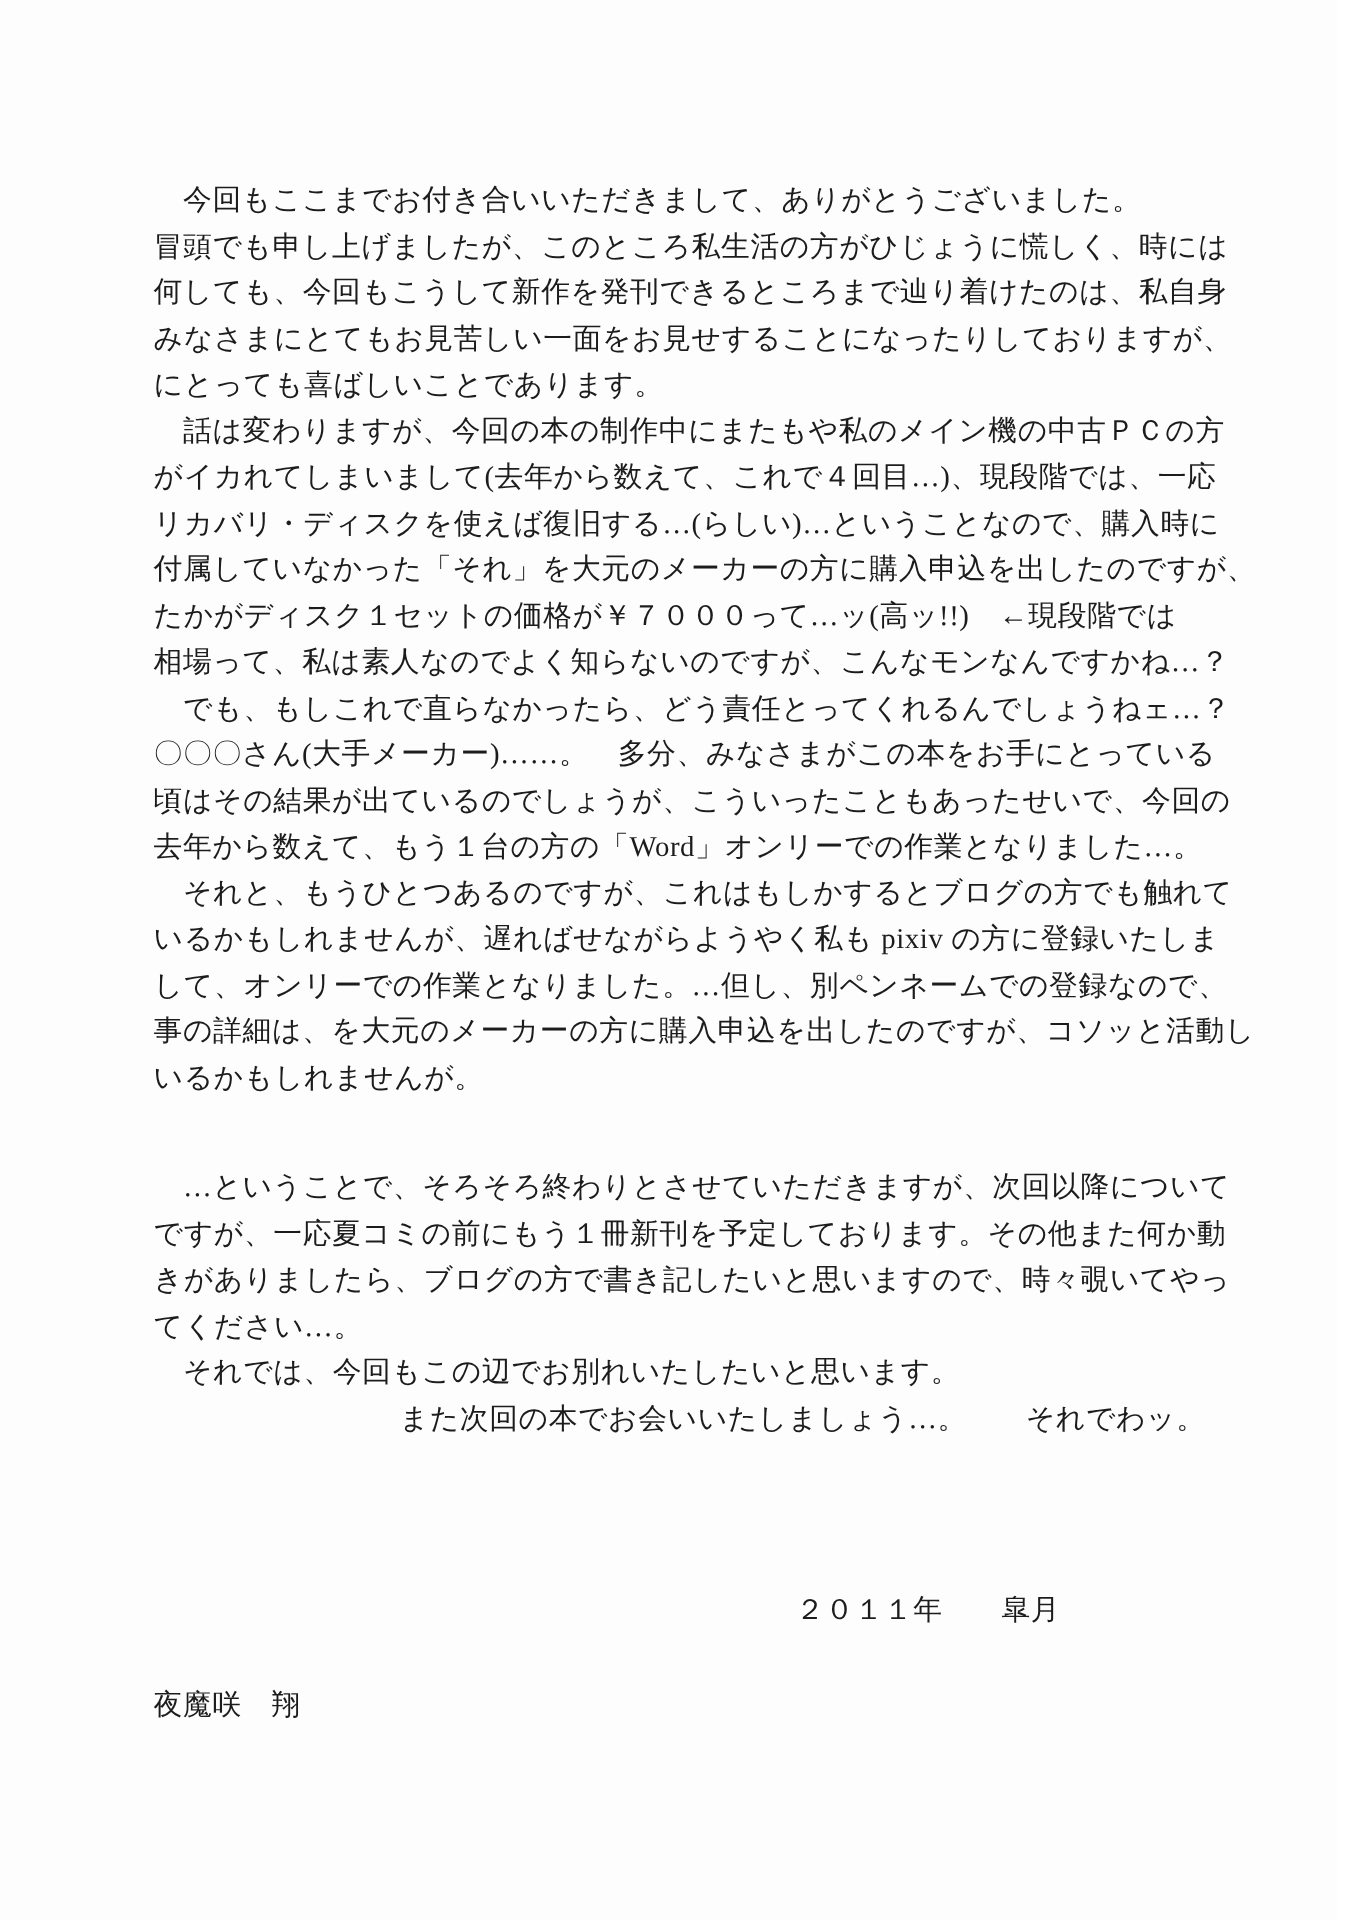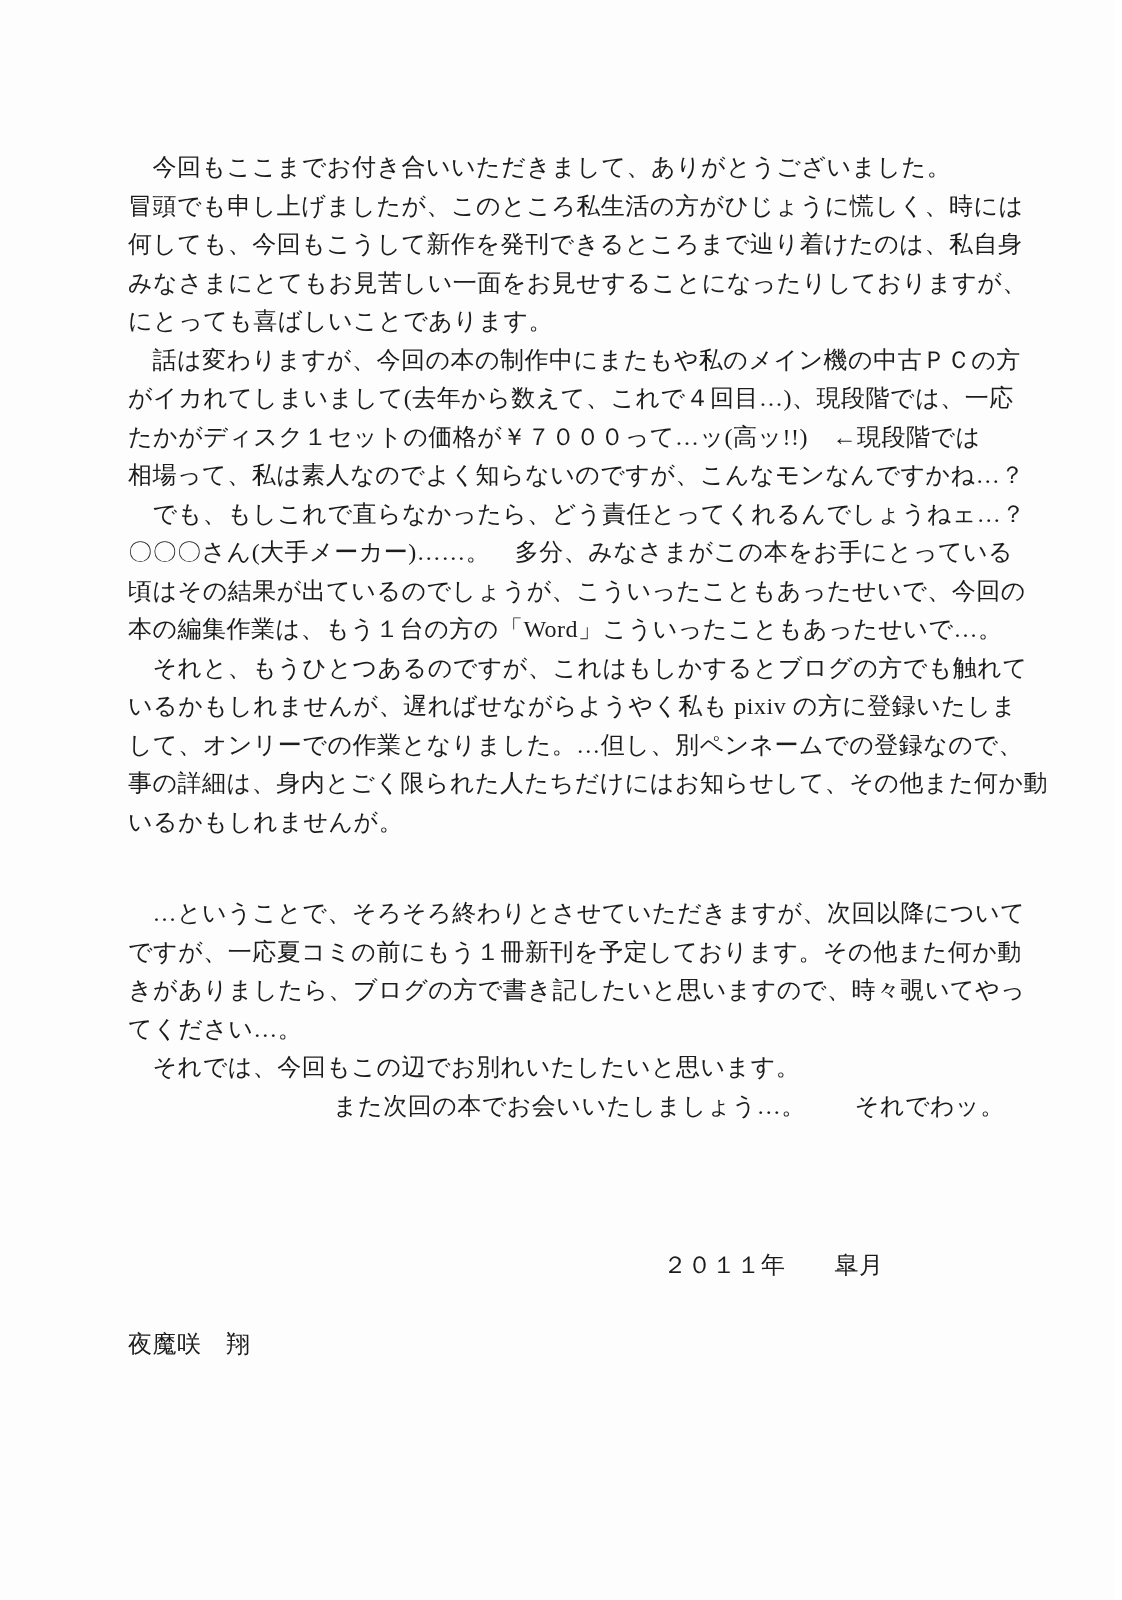--- a/index.html
+++ b/index.html
@@ -63,36 +63,38 @@
       <span class="line">　今回もここまでお付き合いいただきまして、ありがとうございました。</span>
       <span class="line">冒頭でも申し上げましたが、このところ私生活の方がひじょうに慌しく、時には</span>
       <span class="line">何しても、今回もこうして新作を発刊できるところまで辿り着けたのは、私自身</span>
       <span class="line">みなさまにとてもお見苦しい一面をお見せすることになったりしておりますが、</span>
       <span class="line">にとっても喜ばしいことであります。</span>
     </p>
 
     <p class="para">
       <span class="line">　話は変わりますが、今回の本の制作中にまたもや私のメイン機の中古ＰＣの方</span>
       <span class="line">がイカれてしまいまして(去年から数えて、これで４回目…)、現段階では、一応</span>
+      <span class="line">リカバリ・ディスクを使えば復旧する…(らしい)…ということなので、購入時に</span>
+      <span class="line">付属していなかった「それ」を大元のメーカーの方に購入申込を出したのですが、</span>
       <span class="line">たかがディスク１セットの価格が￥７０００って…ッ(高ッ!!)　←現段階では</span>
       <span class="line">相場って、私は素人なのでよく知らないのですが、こんなモンなんですかね…？</span>
     </p>
 
     <p class="para">
       <span class="line">　でも、もしこれで直らなかったら、どう責任とってくれるんでしょうねェ…？</span>
       <span class="line">〇〇〇さん(大手メーカー)……。　多分、みなさまがこの本をお手にとっている</span>
       <span class="line">頃はその結果が出ているのでしょうが、こういったこともあったせいで、今回の</span>
-      <span class="line">本の編集作業は、もう１台の方の「Word」こういったこともあったせいで…。</span>
+      <span class="line">去年から数えて、もう１台の方の「Word」オンリーでの作業となりました…。</span>
     </p>
 
     <p class="para">
       <span class="line">　それと、もうひとつあるのですが、これはもしかするとブログの方でも触れて</span>
       <span class="line">いるかもしれませんが、遅ればせながらようやく私も pixiv の方に登録いたしま</span>
       <span class="line">して、オンリーでの作業となりました。…但し、別ペンネームでの登録なので、</span>
-      <span class="line">事の詳細は、身内とごく限られた人たちだけにはお知らせして、その他また何か動</span>
+      <span class="line">事の詳細は、を大元のメーカーの方に購入申込を出したのですが、コソッと活動し</span>
       <span class="line">いるかもしれませんが。</span>
     </p>
 
     <p class="para gap-before">
       <span class="line">　…ということで、そろそろ終わりとさせていただきますが、次回以降について</span>
       <span class="line">ですが、一応夏コミの前にもう１冊新刊を予定しております。その他また何か動</span>
       <span class="line">きがありましたら、ブログの方で書き記したいと思いますので、時々覗いてやっ</span>
       <span class="line">てください…。</span>
     </p>
 

